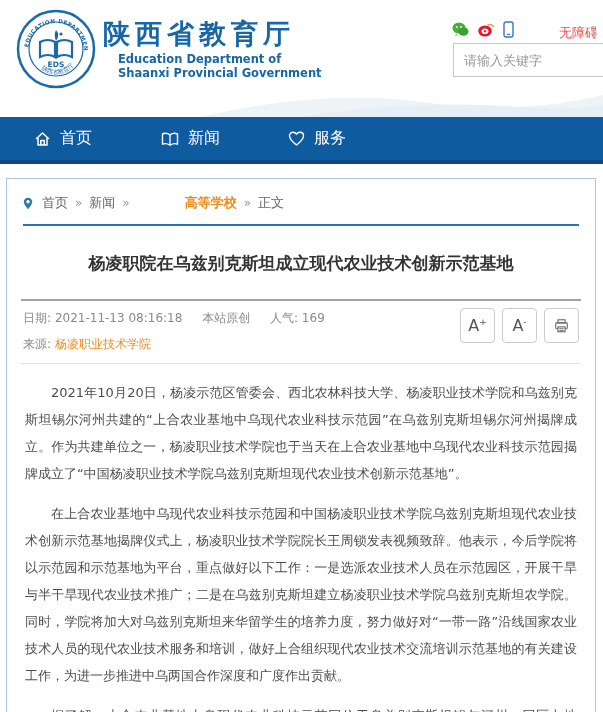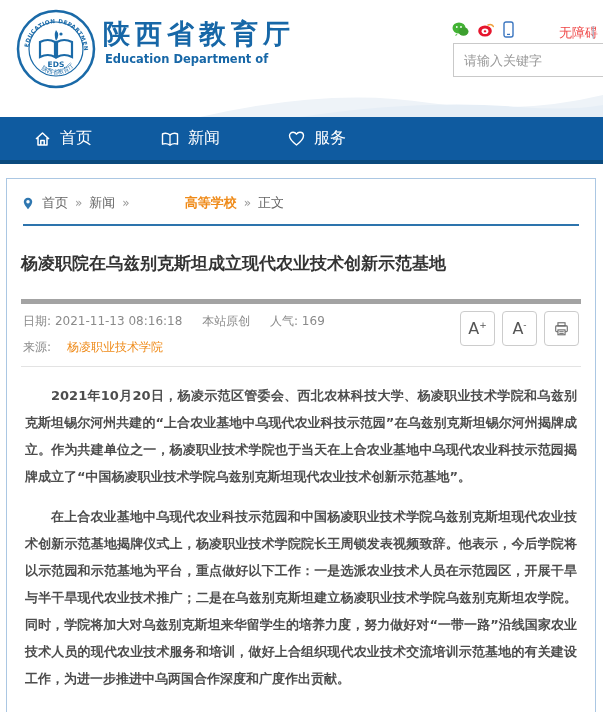--- a/index.html
+++ b/index.html
@@ -6,21 +6,21 @@
   html,body { width:603px; height:712px; overflow:hidden; background:#fff;
               font-family:"DejaVu Sans","Liberation Sans",sans-serif; }
   .page { position:relative; width:603px; height:712px; overflow:hidden; background:#fff; }
 
   
   .header { position:absolute; left:0; top:0; width:603px; height:117px; background:#fff; overflow:hidden; }
   .hills { position:absolute; left:0; bottom:0; width:603px; height:40px; }
   .logo { position:absolute; left:16px; top:9px; width:80px; height:80px; cursor:pointer; }
   .site-cn { position:absolute; left:103px; top:16px; font-size:27px; font-weight:bold;
              color:#1767a7; letter-spacing:5px; white-space:nowrap; }
-  .site-en { position:absolute; left:105px; top:52px; font-size:11.5px; font-weight:bold;
+  .site-en { position:absolute; left:118px; top:52px; font-size:11.5px; font-weight:bold;
              color:#1767a7; line-height:14px; }
   .share-icons { position:absolute; left:452px; top:21px; display:flex; gap:9px; align-items:center; }
   .share-icons svg { display:block; cursor:pointer; }
   .access-link { position:absolute; left:559px; top:24px; font-size:13px; color:#ef4444; cursor:pointer; white-space:nowrap; }
   .access-sep { position:absolute; left:591px; top:24px; font-size:13px; color:#9ab0c4; }
   .search-box { position:absolute; left:453px; top:43px; width:215px; height:34px;
                 border:1px solid #c9c9c9; background:#fff; padding:0 10px; font-size:13px; color:#333; outline:none; }
   .search-box::placeholder { color:#999; }
 
   
@@ -32,36 +32,36 @@
 
   
   .content-box { position:absolute; left:6px; top:178px; width:590px; height:600px;
                  background:#fff; border:1px solid #abc7e3; padding:0 14px; }
   .breadcrumb { display:flex; align-items:center; gap:7px; padding-top:15px; font-size:13px; color:#666; }
   .crumb { cursor:pointer; }
   .crumb-active { color:#ef8b1a; font-weight:bold;margin-left:48px; }
   .crumb-sep { color:#999; font-size:12px; }
   .bc-divider { border-top:2px solid #2d74ad; margin-top:12px; margin-left:2px; margin-right:2px; }
 
-  .article-title { margin-top:26px; text-align:left; font-size:17px; font-weight:bold; color:#333; }
-
-  .meta { position:relative; margin-top:24px; border-top:5px solid #a3a3a3; border-bottom:1px solid #e3e3e3;
+  .article-title { margin-top:26px; text-align:center; font-size:17px; font-weight:bold; color:#333; }
+
+  .meta { position:relative; margin-top:24px; border-top:2px solid #a3a3a3; border-bottom:1px solid #e3e3e3;
           padding:9px 2px 10px 2px; font-size:12px; color:#8a8a8a; }
   .meta-row2 { margin-top:9px; }
   .meta span.gap { margin-right:16px; }
-  .src-link { color:#ef8b1a; cursor:pointer;margin-left:12px; }
+  .src-link { color:#ef8b1a; cursor:pointer; }
   .meta-tools { position:absolute; right:2px; top:7px; display:flex; gap:7px; }
   .tool-btn { width:35px; height:35px; background:#fff; border:1px solid #ccc; border-radius:4px;
               display:flex; align-items:center; justify-content:center; font-size:16px; color:#555;
               cursor:pointer; font-family:"DejaVu Sans","Liberation Sans",sans-serif; }
   .tool-btn sup { font-size:9px; margin-top:-8px; }
 
   .body-text { padding:2px 4px 0 4px; }
   .body-text p { margin-top:13px; text-indent:2em; font-size:13px; line-height:27px;
-                 color:#4d4d4d; text-align:justify;font-weight:bold; }
+                 color:#4d4d4d; text-align:justify; }
 </style>
 </head>
 <body>
 
 <div class="page">
 
   <div class="header">
     <svg class="hills" viewBox="0 0 603 40" preserveAspectRatio="none">
       <path d="M200 40 Q330 10 430 26 Q520 38 603 18 L603 40 Z" fill="#eef3f8"></path>
       <path d="M300 40 Q420 22 520 30 Q570 34 603 28 L603 40 Z" fill="#e6eef6"></path>
@@ -83,20 +83,21 @@
       <path d="M24 33 Q32 29 39 33 L39 48 Q32 44 24 48 Z" fill="none" stroke="#1a6aa8" stroke-width="2.2"></path>
       <path d="M56 33 Q48 29 41 33 L41 48 Q48 44 56 48 Z" fill="none" stroke="#1a6aa8" stroke-width="2.2"></path>
       <path d="M40 32 Q37.5 26 40 21 Q44.5 26 40 32 Z" fill="#1a6aa8"></path>
       <circle cx="45" cy="25" r="1.6" fill="#1a6aa8"></circle>
       <text x="40" y="58" text-anchor="middle" font-size="7.5" font-weight="bold" fill="#1a6aa8">EDS</text>
     </svg>
 
     <div class="site-cn">陕西省教育厅</div>
     <div class="site-en">
       <div>Education Department of</div>
+      <div>Shaanxi Provincial Government</div>
     </div>
 
     <div class="share-icons">
       <svg width="17" height="15" viewBox="0 0 17 15">
         <ellipse cx="7" cy="6" rx="6.5" ry="5.5" fill="#43b335"></ellipse>
         <ellipse cx="11.5" cy="9.5" rx="5" ry="4.3" fill="#3da02f"></ellipse>
         <circle cx="4.8" cy="5" r="0.9" fill="#fff"></circle>
           <circle cx="9" cy="5" r="0.9" fill="#fff"></circle>
         <path d="M4 12 L3.2 14 L5.6 12.8 Z" fill="#43b335"></path>
       </svg>

